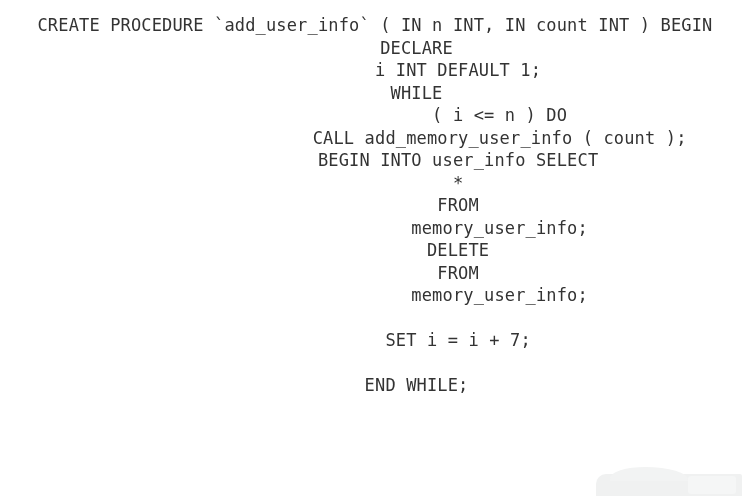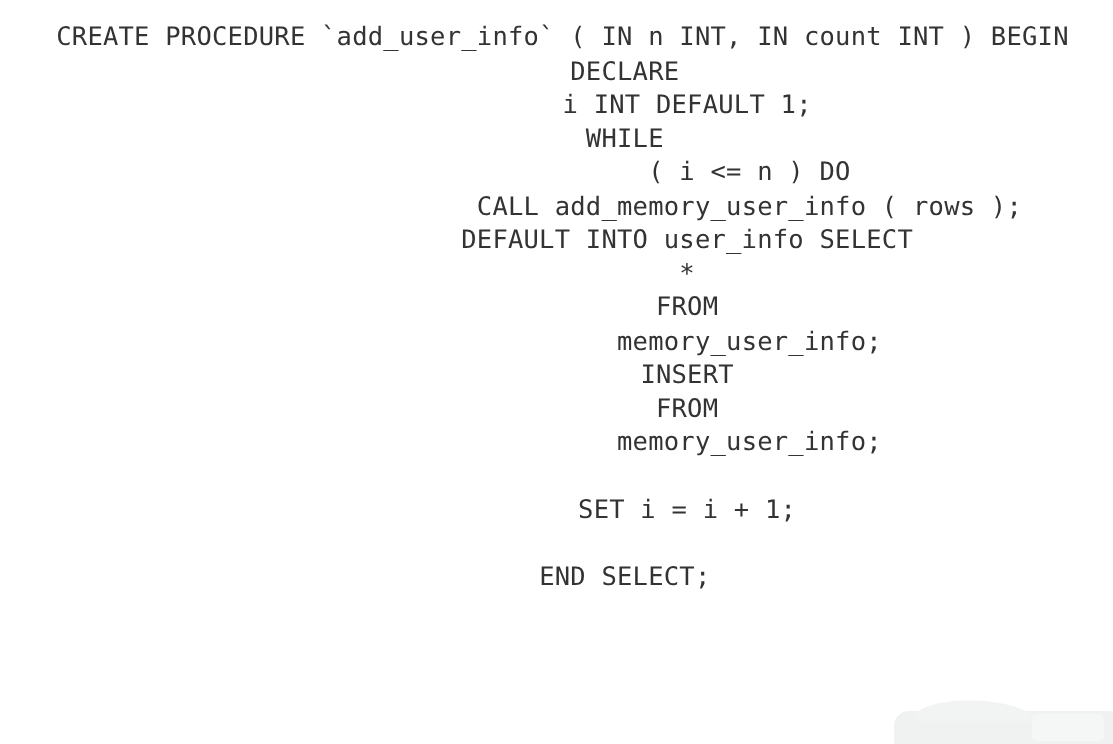--- a/index.html
+++ b/index.html
@@ -66,31 +66,31 @@
 </head>
 <body style="background: rgb(255, 255, 255);">
 
 <div class="screen">
   <div class="code-pane" id="code-pane" style="color: rgb(51, 51, 51);">
       <div class="line">CREATE PROCEDURE `add_user_info` ( IN n INT, IN count INT ) BEGIN</div>
       <div class="line">        DECLARE</div>
       <div class="line">                i INT DEFAULT 1;</div>
       <div class="line">        WHILE</div>
       <div class="line">                        ( i &lt;= n ) DO</div>
-      <div class="line">                        CALL add_memory_user_info ( rows );</div>
-      <div class="line">                DEFAULT INTO user_info SELECT</div>
+      <div class="line">                        CALL add_memory_user_info ( count );</div>
+      <div class="line">                BEGIN INTO user_info SELECT</div>
       <div class="line">                *</div>
       <div class="line">                FROM</div>
       <div class="line">                        memory_user_info;</div>
-      <div class="line">                INSERT</div>
+      <div class="line">                DELETE</div>
       <div class="line">                FROM</div>
       <div class="line">                        memory_user_info;</div>
       <div class="line"></div>
-      <div class="line">                SET i = i + 1;</div>
+      <div class="line">                SET i = i + 7;</div>
       <div class="line"></div>
-      <div class="line">        END SELECT;</div>
+      <div class="line">        END WHILE;</div>
       <div class="line"></div>
     </div>
   <div class="watermark" style="background: rgb(240, 241, 241);">
     <div class="wm-hump"></div>
     <div class="wm-patch"></div>
   </div>
 </div>
 
 </body></html>

